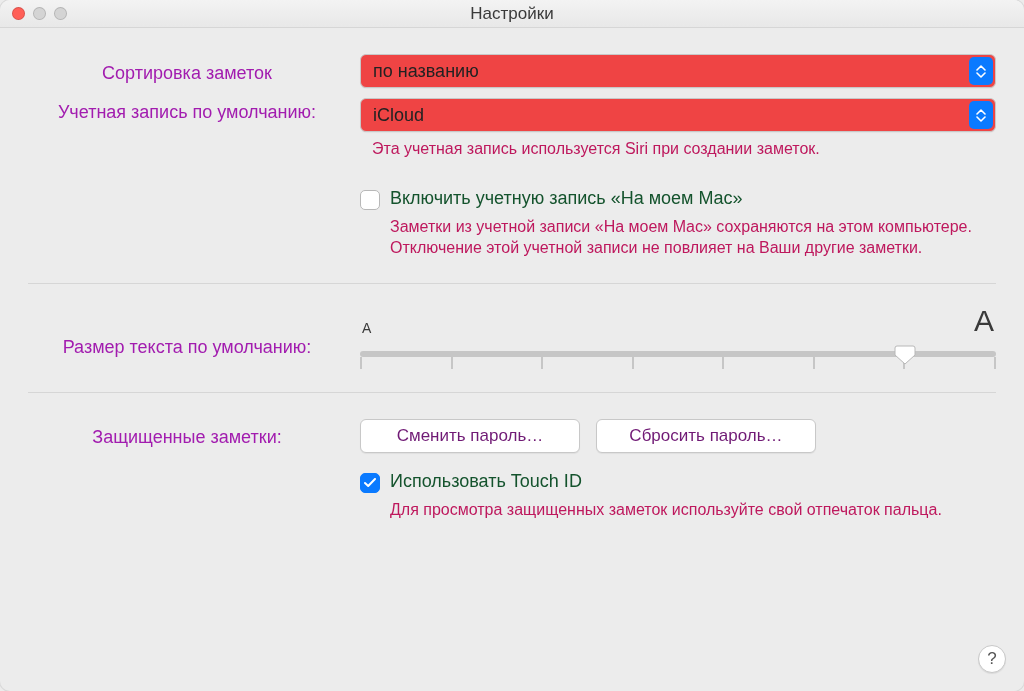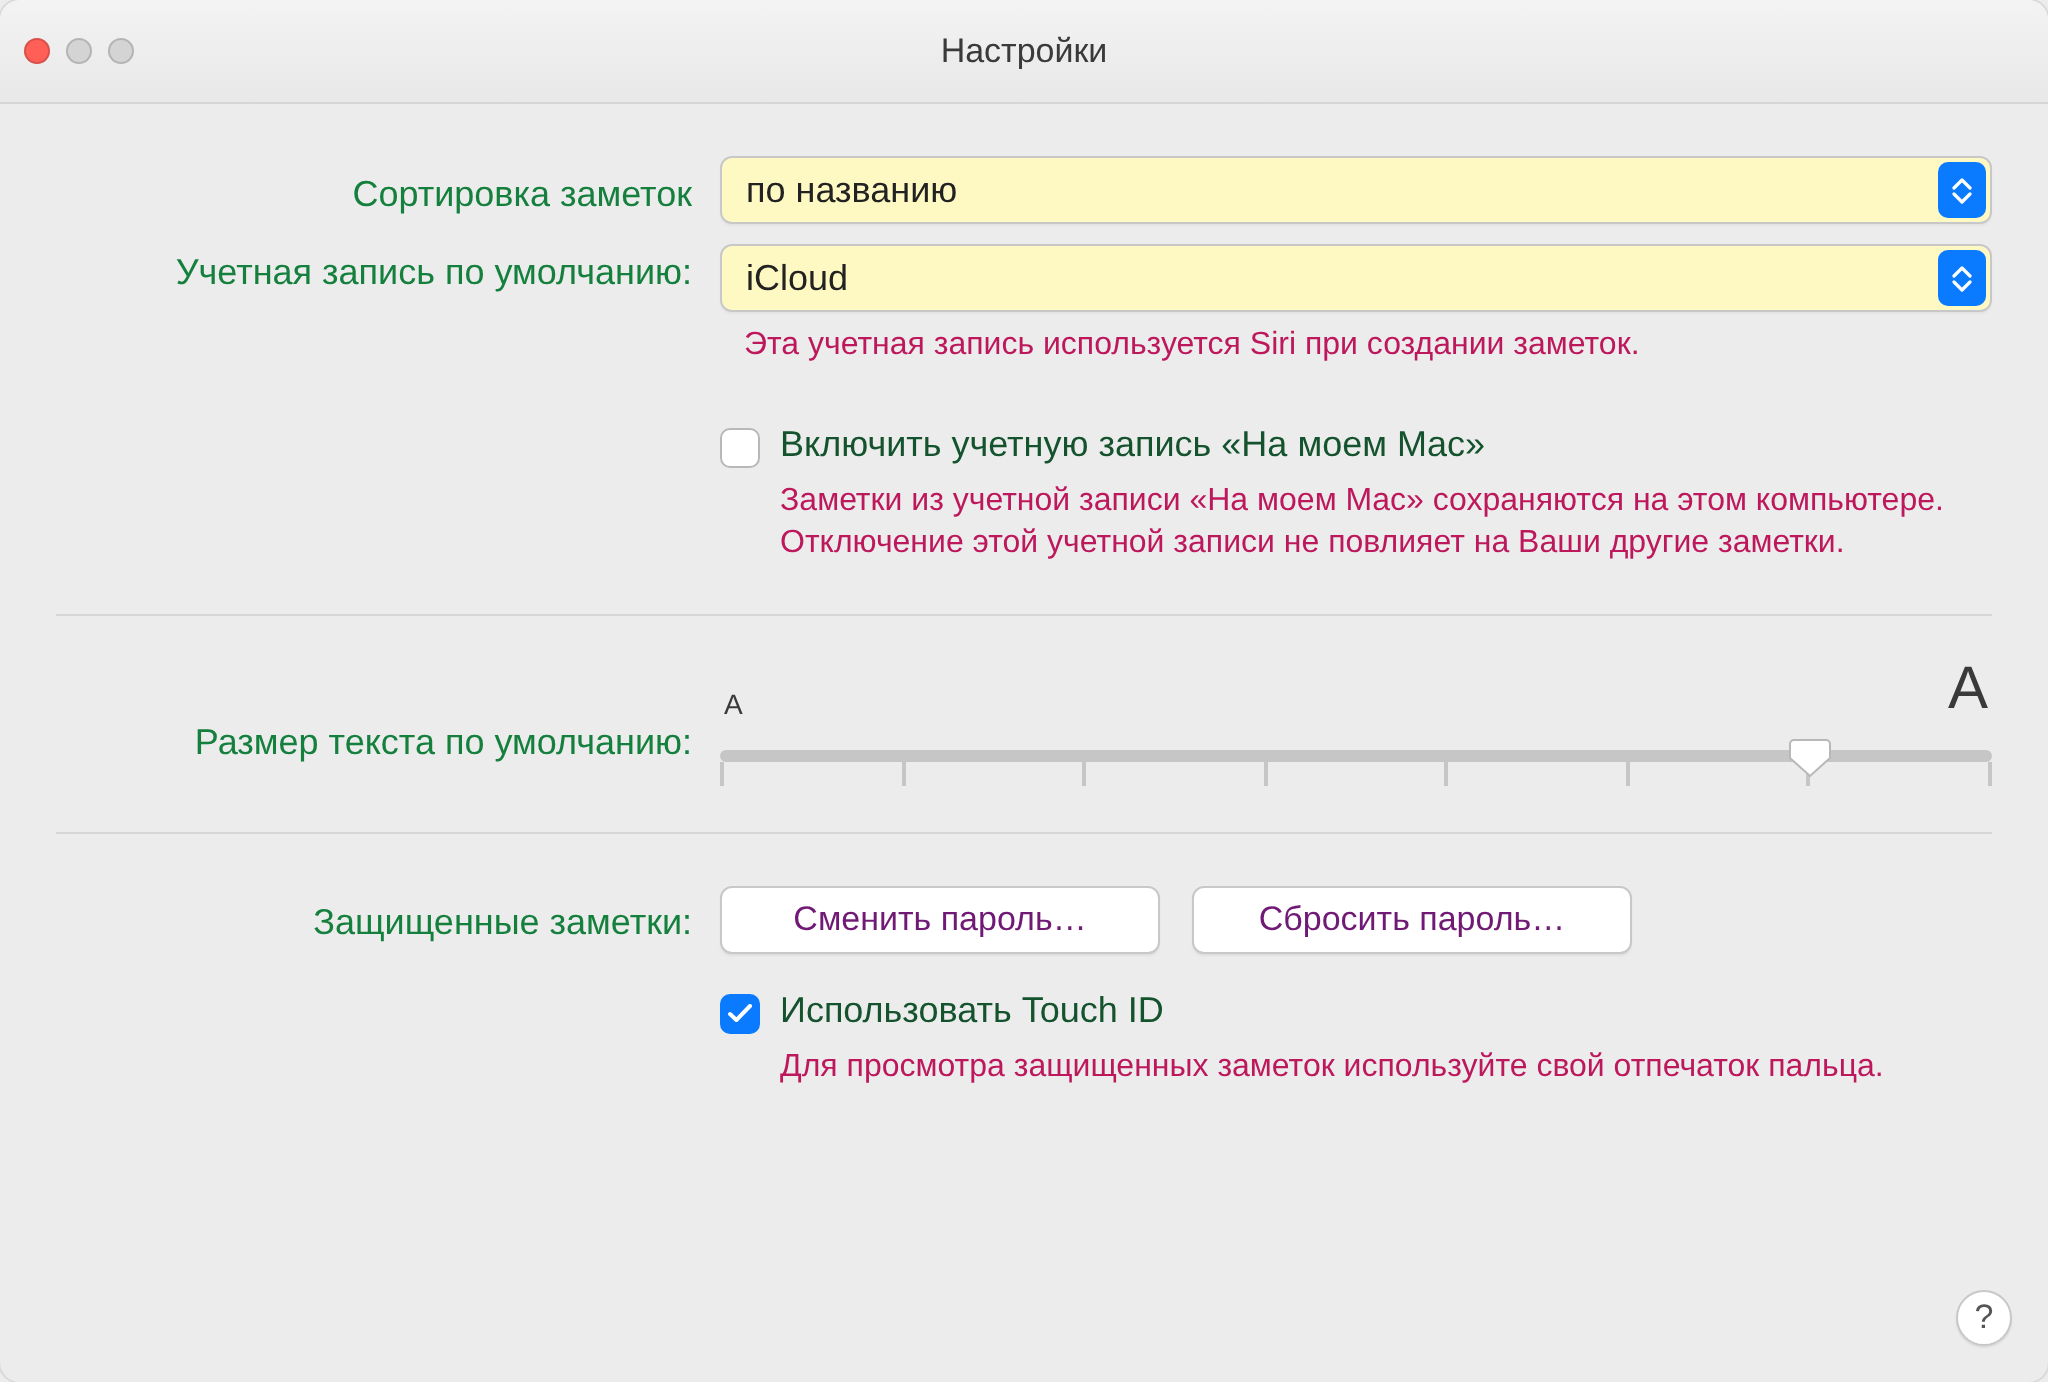--- a/index.html
+++ b/index.html
@@ -13,21 +13,21 @@
   .window {
     width: 1024px;
     height: 691px;
     background: #ececec;
     border-radius: 10px;
     box-shadow: 0 0 0 1px rgba(0,0,0,0.08);
     display: flex;
     flex-direction: column;
   }
   .titlebar {
-    height: 52px;
+    height: 28px;
     display: flex;
     align-items: center;
     position: relative;
     border-bottom: 1px solid #d6d6d6;
     background: linear-gradient(#f3f3f3, #e8e8e8);
     border-radius: 10px 10px 0 0;
   }
   .traffic-lights {
     position: absolute;
     left: 12px;
@@ -55,35 +55,35 @@
     gap: 10px;
   }
   .row {
     display: flex;
     align-items: center;
     gap: 14px;
   }
   .row-top { align-items: flex-start; }
   .label-col {
     width: 318px;
-    text-align: right;
+    text-align: center;
     font-size: 18px;
-    color: #15803d;
+    color: #a21caf;
     padding-top: 4px;
   }
   .control-col {
     flex: 1;
     display: flex;
     flex-direction: column;
     gap: 6px;
   }
   .select {
     position: relative;
     height: 34px;
-    background: #fef9c3;
+    background: #ef4444;
     border: 1px solid #c8c8c8;
     border-radius: 6px;
     display: flex;
     align-items: center;
     padding: 0 40px 0 12px;
     font-size: 18px;
     color: #222;
     box-shadow: 0 1px 1px rgba(0,0,0,0.04);
     cursor: default;
   }

